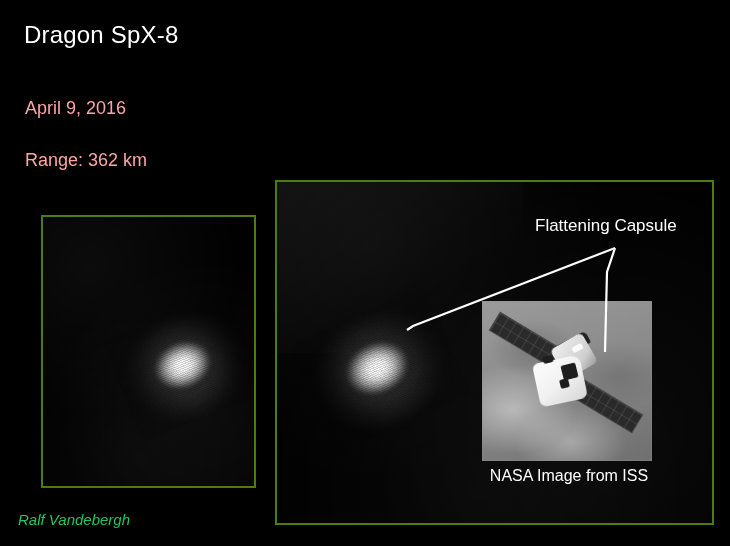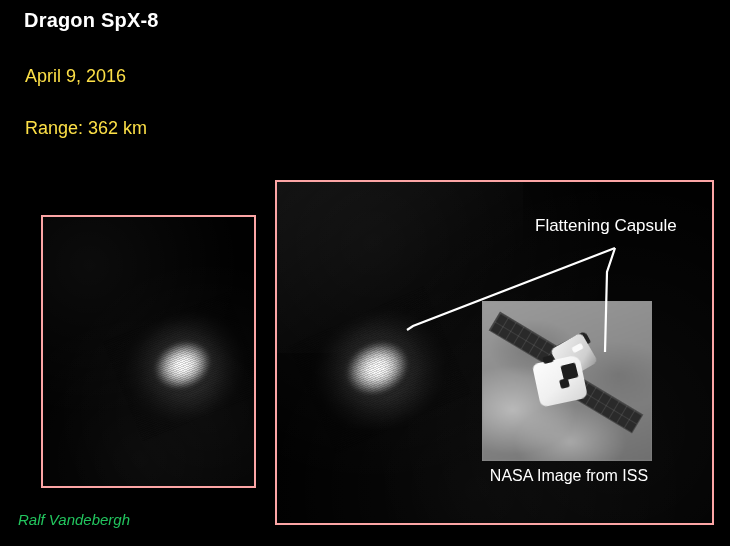--- a/index.html
+++ b/index.html
@@ -14,34 +14,35 @@
     background: #000000;
     overflow: hidden;
     font-family: "Liberation Sans", sans-serif;
     color: #ffffff;
   }
 
   
   #title {
     position: absolute;
     left: 24px;
-    top: 9px;
-    font-size: 20px;
-    font-weight: 700;
+    top: 21px;
+    font-size: 24px;
+    font-weight: 400;
     letter-spacing: 0.2px;
     color: #ffffff;
     white-space: nowrap;
   }
   .meta-line {
     position: absolute;
     left: 25px;
     font-size: 18px;
     font-weight: 400;
-    color: #fde047;
-    white-space: nowrap;
+    color: #fca5a5;
+    white-space: nowrap;
+    margin-top: 32px;
   }
   #meta-date     { top: 66px; }
   #meta-time     { top: 92px; }
   #meta-range    { top: 118px; }
   #meta-scope {
     position: absolute;
     left: 229px;
     top: 118px;
     font-size: 18px;
     color: #f2f2f2;
@@ -55,21 +56,21 @@
     top: 511px;
     font-size: 15px;
     font-style: italic;
     color: #22c55e;
     white-space: nowrap;
   }
 
   
   .panel {
     position: absolute;
-    border: 2px solid #fca5a5;
+    border: 2px solid #4d7c0f;
     background: #020202;
     box-sizing: border-box;
     overflow: hidden;
   }
   #panel-left {
     left: 41px;
     top: 215px;
     width: 215px;
     height: 273px;
   }

